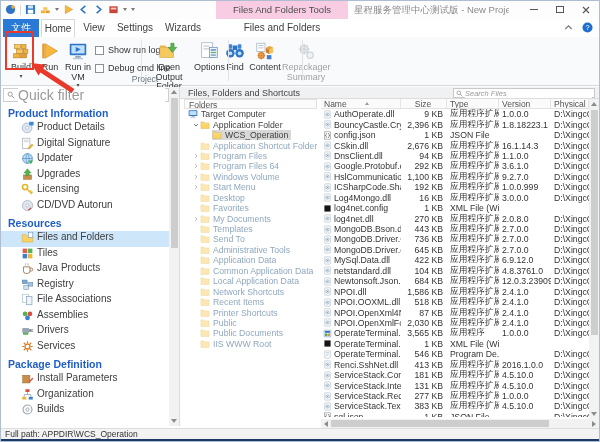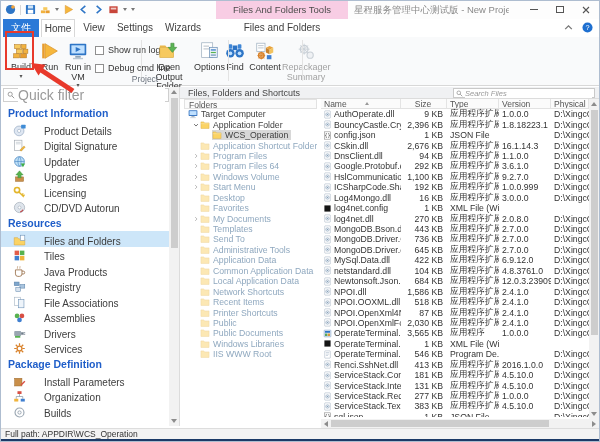--- a/index.html
+++ b/index.html
@@ -62,21 +62,21 @@
 
   
   .sidebar{position:absolute;left:0;top:86px;width:179px;bottom:15px;background:#fff;border-right:1px solid #dcdcdc;overflow:hidden;}
   .qfilter{position:absolute;left:2px;top:1px;width:166px;height:14px;border:1px solid #cfcfcf;background:#fff;
     display:flex;align-items:center;gap:3px;padding:0 3px;}
   .qfilter .ic svg{width:8px;height:8px;}
   .qfilter input{border:none;outline:none;flex:1;font-size:14px;font-family:"Liberation Sans",sans-serif;color:#333;padding:0;min-width:0;}
   .qfilter input::placeholder{color:#9a9a9a;}
   .sb-list{position:absolute;left:0;top:17px;right:10px;bottom:0;overflow:hidden;}
   .sb-sec{height:17px;line-height:19px;padding-left:7px;font-size:10.5px;font-weight:700;color:#1f5ec9;white-space:nowrap;}
-  .sb-item{height:15.5px;display:flex;align-items:flex-end;gap:18px;padding-left:12px;font-size:10px;color:#3d3d3d;white-space:nowrap;cursor:default;}
+  .sb-item{height:15.5px;display:flex;align-items:flex-start;gap:3px;padding-left:20px;font-size:10px;color:#3d3d3d;white-space:nowrap;cursor:default;}
   .sb-item .ic svg{width:13px;height:13px;}
   .sb-item.sel{background:#cde6f9;}
   .scroll-v{position:absolute;right:0;top:0;width:10px;bottom:0;background:#f2f2f2;}
   .scroll-v .thumb{position:absolute;left:1.5px;width:7px;background:#cdcdcd;}
   .sarr{position:absolute;left:0;width:10px;height:10px;display:flex;align-items:center;justify-content:center;}
   .tri-up{width:0;height:0;border-left:3px solid transparent;border-right:3px solid transparent;border-bottom:4px solid #8c8c8c;}
   .tri-dn{width:0;height:0;border-left:3px solid transparent;border-right:3px solid transparent;border-top:4px solid #8c8c8c;}
   .tri-lf{width:0;height:0;border-top:3px solid transparent;border-bottom:3px solid transparent;border-right:4px solid #8c8c8c;}
   .tri-rt{width:0;height:0;border-top:3px solid transparent;border-bottom:3px solid transparent;border-left:4px solid #8c8c8c;}
 
@@ -815,31 +815,20 @@
         </div>
         <div class="t-row muted" style="padding-left: 7px;">
           <span class="chev"></span>
           <span style="display: flex; align-items: center;">
             <span class="ic">
               <svg viewBox="0 0 16 16">
                 <path d="M1.5 3 H6 L7.4 4.6 H14.5 V13.5 H1.5 Z" fill="#fce8b4" stroke="#ecd49a" stroke-width="0.7"></path>
               </svg>
             </span>
             <span class="lbl">Public Documents</span>
-          </span>
-        </div>
-        <div class="t-row muted" style="padding-left: 7px;">
-          <span class="chev"></span>
-          <span style="display: flex; align-items: center;">
-            <span class="ic">
-              <svg viewBox="0 0 16 16">
-                <path d="M1.5 3 H6 L7.4 4.6 H14.5 V13.5 H1.5 Z" fill="#fce8b4" stroke="#ecd49a" stroke-width="0.7"></path>
-              </svg>
-            </span>
-            <span class="lbl">Windows Libraries</span>
           </span>
         </div>
         <div class="t-row muted" style="padding-left: 7px;">
           <span class="chev"></span>
           <span style="display: flex; align-items: center;">
             <span class="ic">
               <svg viewBox="0 0 16 16">
                 <path d="M1.5 3 H6 L7.4 4.6 H14.5 V13.5 H1.5 Z" fill="#fce8b4" stroke="#ecd49a" stroke-width="0.7"></path>
               </svg>
             </span>

